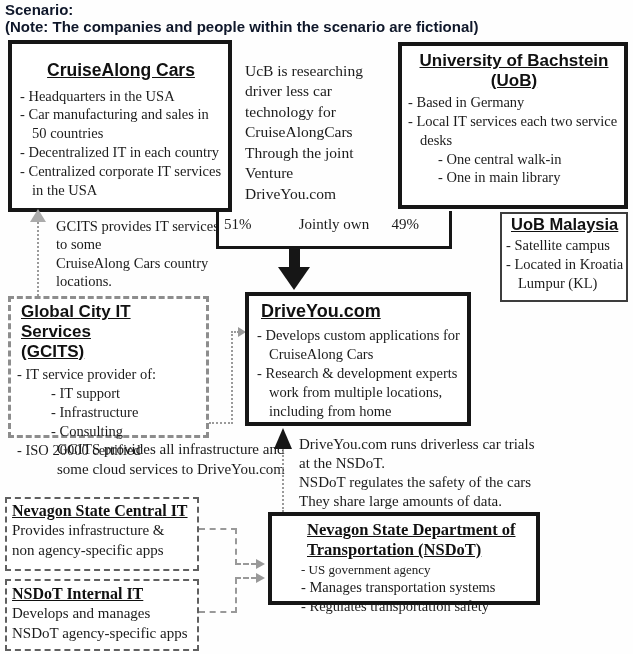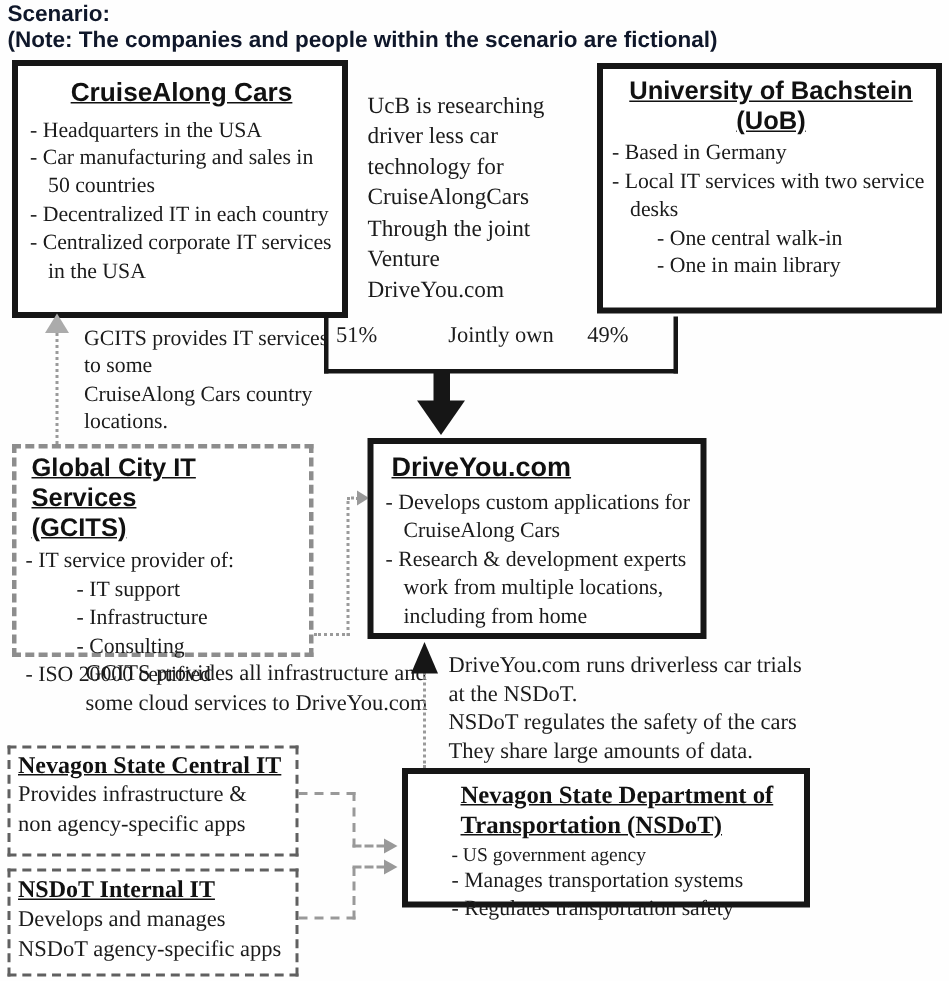--- a/index.html
+++ b/index.html
@@ -27,45 +27,50 @@
   .tri{position:absolute;width:0;height:0;}
 </style>
 </head>
 <body>
 
 <div class="canvas">
 
   <div class="abs sans-b" style="left:5px;top:1px;font-size:15px;">Scenario:</div>
   <div class="abs sans-b" style="left:5px;top:18px;font-size:15px;">(Note: The companies and people within the scenario are fictional)</div>
 
-  <div class="box b-solid" style="left:8px;top:40px;width:224px;height:172px;padding:5px 6px 3px 8px;">
+  <div class="box b-solid" style="left:8px;top:40px;width:224px;height:172px;padding:14px 6px 3px 8px;">
     <div class="title-sans ml" style="font-size:17.5px;text-align:center;margin:2px 0 6px 0;">CruiseAlong Cars</div>
     <div class="serif li" style="font-size:14.5px;">- Headquarters in the USA</div>
     <div class="serif li" style="font-size:14.5px;">- Car manufacturing and sales in 50 countries</div>
     <div class="serif li" style="font-size:14.5px;">- Decentralized IT in each country</div>
     <div class="serif li" style="font-size:14.5px;">- Centralized corporate IT services in the USA</div>
   </div>
 
   <div class="abs serif ml" style="left:245px;top:61px;width:150px;font-size:15.5px;line-height:1.32;">UcB is researching
 driver less car
 technology for
 CruiseAlongCars
 Through the joint
 Venture
 DriveYou.com</div>
 
   <div class="box b-solid" style="left:398px;top:42px;width:230px;height:167px;padding:3px 4px 3px 6px;">
     <div class="title-sans ml" style="font-size:17px;text-align:center;margin:2px 0 2px 0;">University of Bachstein
 (UoB)</div>
     <div class="serif li" style="font-size:14.5px;">- Based in Germany</div>
-    <div class="serif li" style="font-size:14.5px;">- Local IT services with two service desks</div>
+    <div class="serif li" style="font-size:14.5px;">- Local IT services each two service desks</div>
     <div class="serif li sub" style="font-size:14.5px;">- One central walk-in</div>
     <div class="serif li sub" style="font-size:14.5px;">- One in main library</div>
   </div>
 
+  <div class="box b-thin" style="left:500px;top:212px;width:128px;height:90px;padding:1px 2px 1px 4px;">
+    <div class="title-sans" style="font-size:16.5px;padding-left:5px;margin-bottom:2px;">UoB Malaysia</div>
+    <div class="serif li" style="font-size:14.5px;">- Satellite campus</div>
+    <div class="serif li" style="font-size:14.5px;">- Located in Kroatia Lumpur (KL)</div>
+  </div>
 
   <div class="abs" style="left:216px;top:211px;width:230px;height:35px;
        border-left:3px solid #161616;border-right:3px solid #161616;border-bottom:3px solid #161616;">
     <span class="abs serif" style="left:5px;top:5px;font-size:15px;">51%</span>
     <span class="abs serif" style="left:0;right:0;top:5px;font-size:15px;text-align:center;">Jointly own</span>
     <span class="abs serif" style="right:30px;top:5px;font-size:15px;">49%</span>
   </div>
 
   <div class="abs" style="left:289px;top:246px;width:11px;height:23px;background:#161616;"></div>
   <div class="tri" style="left:278px;top:267px;border-left:16px solid transparent;border-right:16px solid transparent;border-top:23px solid #161616;"></div>

